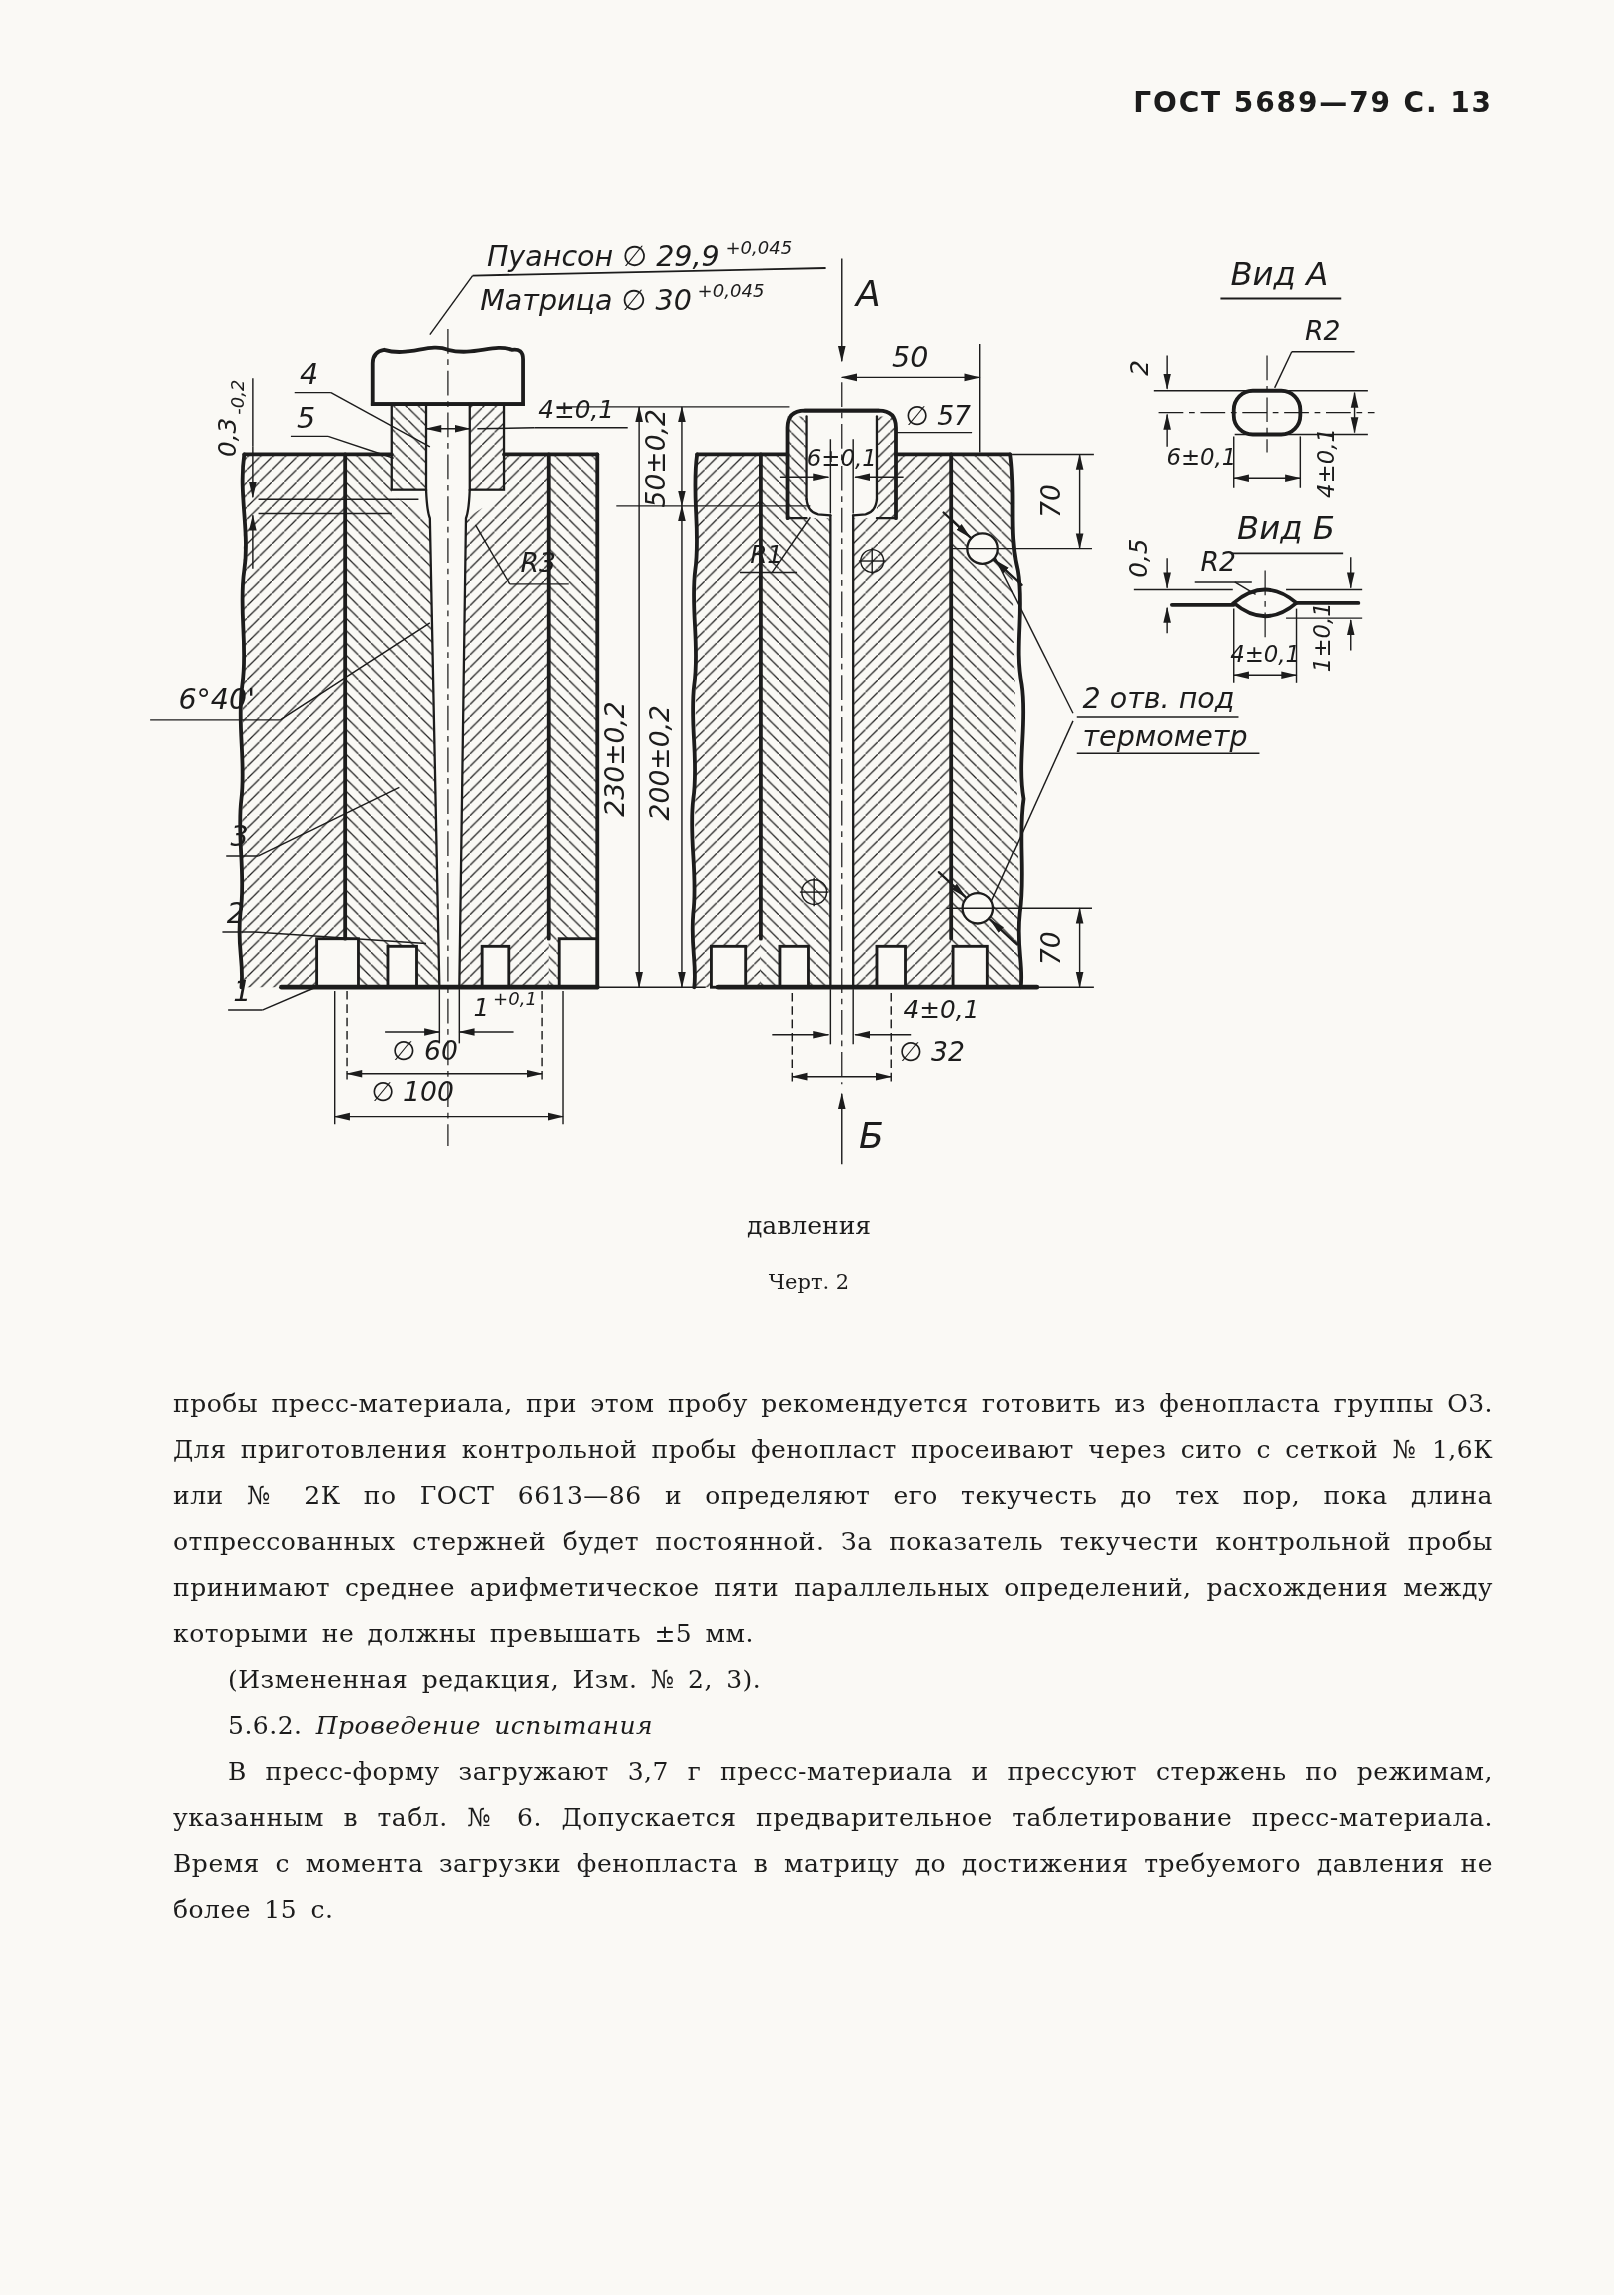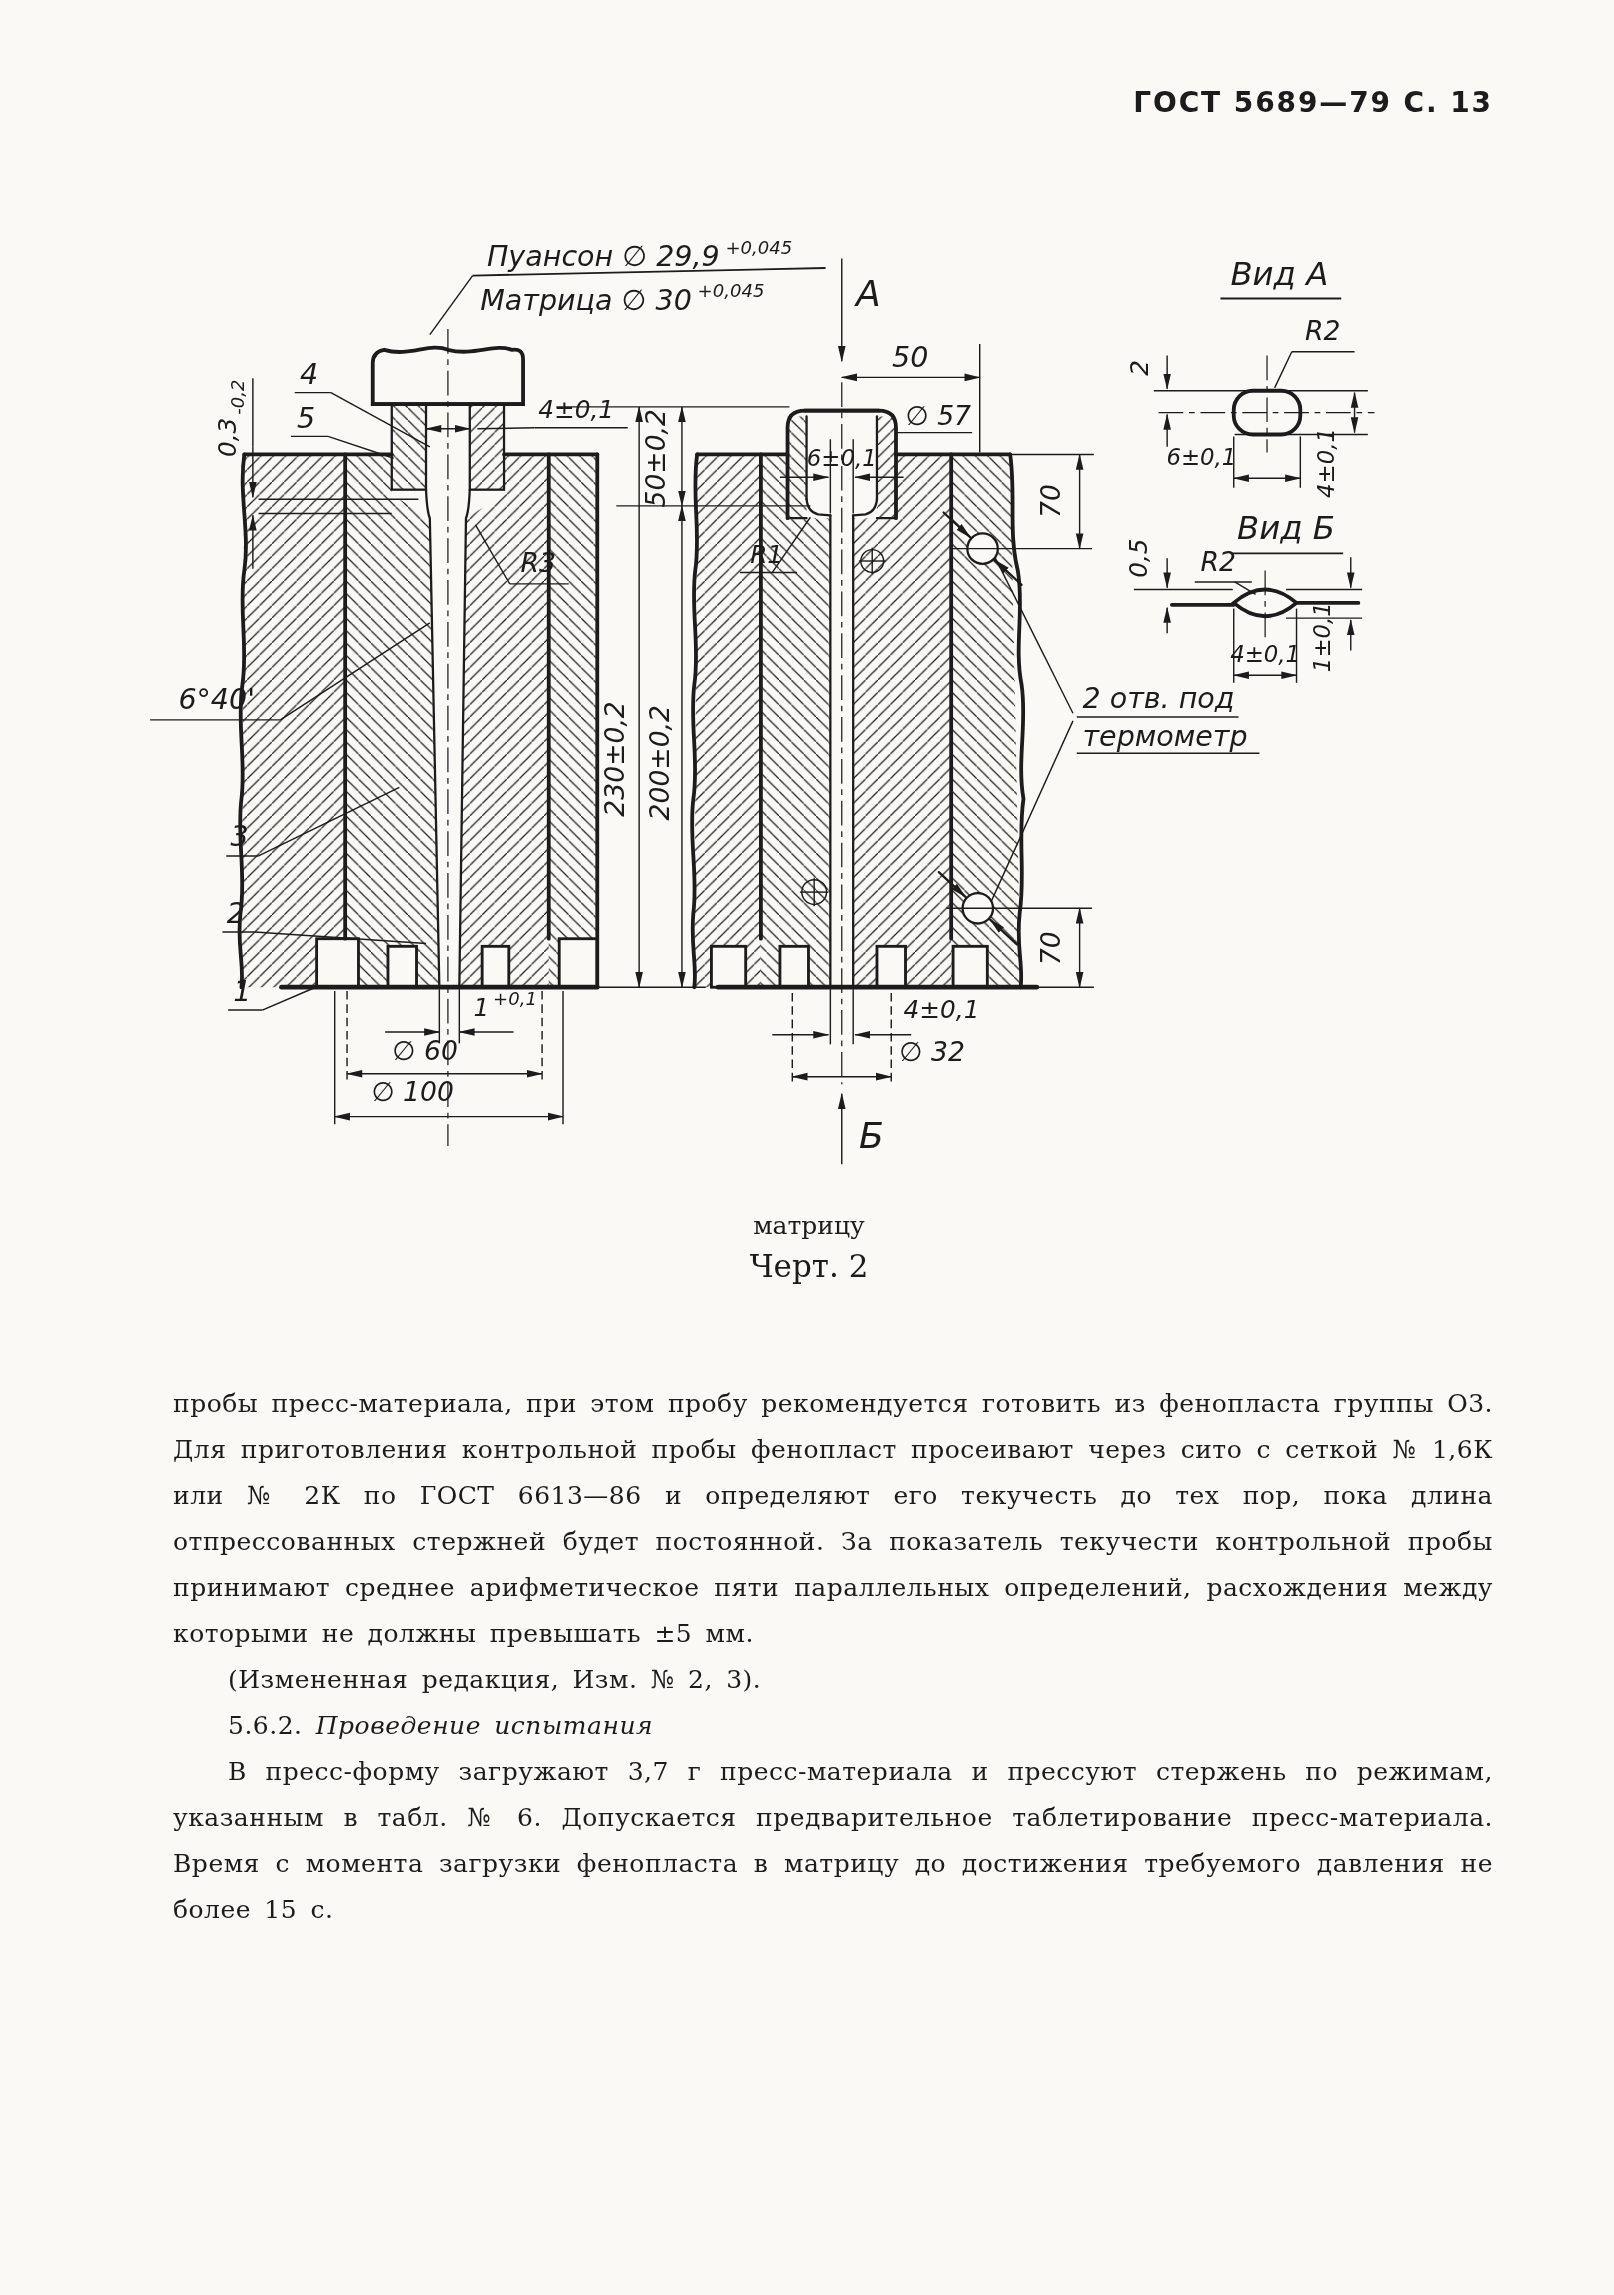--- a/index.html
+++ b/index.html
@@ -24,21 +24,21 @@
   .o25{stroke:#1c1c1c;stroke-width:2.4;fill:none;stroke-linecap:round}
   .thin{stroke:#1c1c1c;stroke-width:1.5;fill:none}
   .t2{stroke:#1c1c1c;stroke-width:2;fill:none}
   .dash{stroke-dasharray:9 5}
   .cl{stroke:#1c1c1c;stroke-width:1.3;fill:none;stroke-dasharray:26 6 6 6}
   .wf{fill:#faf9f5}
   .cap{
     position:absolute;left:143px;top:1210px;width:1332px;text-align:center;
     font-size:25px;line-height:32px;
   }
-  .fig-num{margin-top:8px;font-size:31px}
+  .fig-num{margin-top:24px;font-size:21px}
   .txt{position:absolute;left:173px;top:1381px;width:1320px;
     font-size:25px;line-height:46px;letter-spacing:0.5px;word-spacing:4.8px;}
   .txt p{margin:0;text-align:justify;}
   .ind{text-indent:55px}
   .b{font-weight:normal}
   .it{font-style:italic}
 </style>
 </head>
 <body>
 
@@ -316,21 +316,21 @@
       <line x1="1363" y1="640" x2="1363" y2="718" class="thin"></line>
       <line x1="1352" y1="620" x2="1432" y2="620" class="thin"></line>
       <line x1="1352" y1="650" x2="1432" y2="650" class="thin"></line>
       <text transform="rotate(-90 1398 670)" x="1398" y="670" class="s24 mid">1±0,1</text>
       <line x1="1420" y1="586" x2="1420" y2="618" class="thin" marker-end="url(#ae)"></line>
       <line x1="1420" y1="684" x2="1420" y2="652" class="thin" marker-end="url(#ae)"></line>
     </g>
   </svg>
 
   <div class="cap">
-    <div>матрицу</div>
+    <div>давления</div>
     <div class="fig-num">Черт. 2</div>
   </div>
 
   <div class="txt">
     <p>пробы пресс-материала, при этом пробу рекомендуется готовить из фенопласта группы О3. Для приготовления контрольной пробы фенопласт просеивают через сито с сеткой № 1,6К или № 2К по ГОСТ 6613—86 и определяют его текучесть до тех пор, пока длина отпрессованных стержней будет постоянной. За показатель текучести контрольной пробы принимают среднее арифметическое пяти параллельных определений, расхождения между которыми не должны превышать ±5 мм.</p>
     <p class="ind b">(Измененная редакция, Изм. № 2, 3).</p>
     <p class="ind"><span>5.6.2.</span> <span class="it">Проведение испытания</span></p>
     <p class="ind">В пресс-форму загружают 3,7 г пресс-материала и прессуют стержень по режимам, указанным в табл. № 6. Допускается предварительное таблетирование пресс-материала. Время с момента загрузки фенопласта в матрицу до достижения требуемого давления не более 15 с.</p>
   </div>
 

